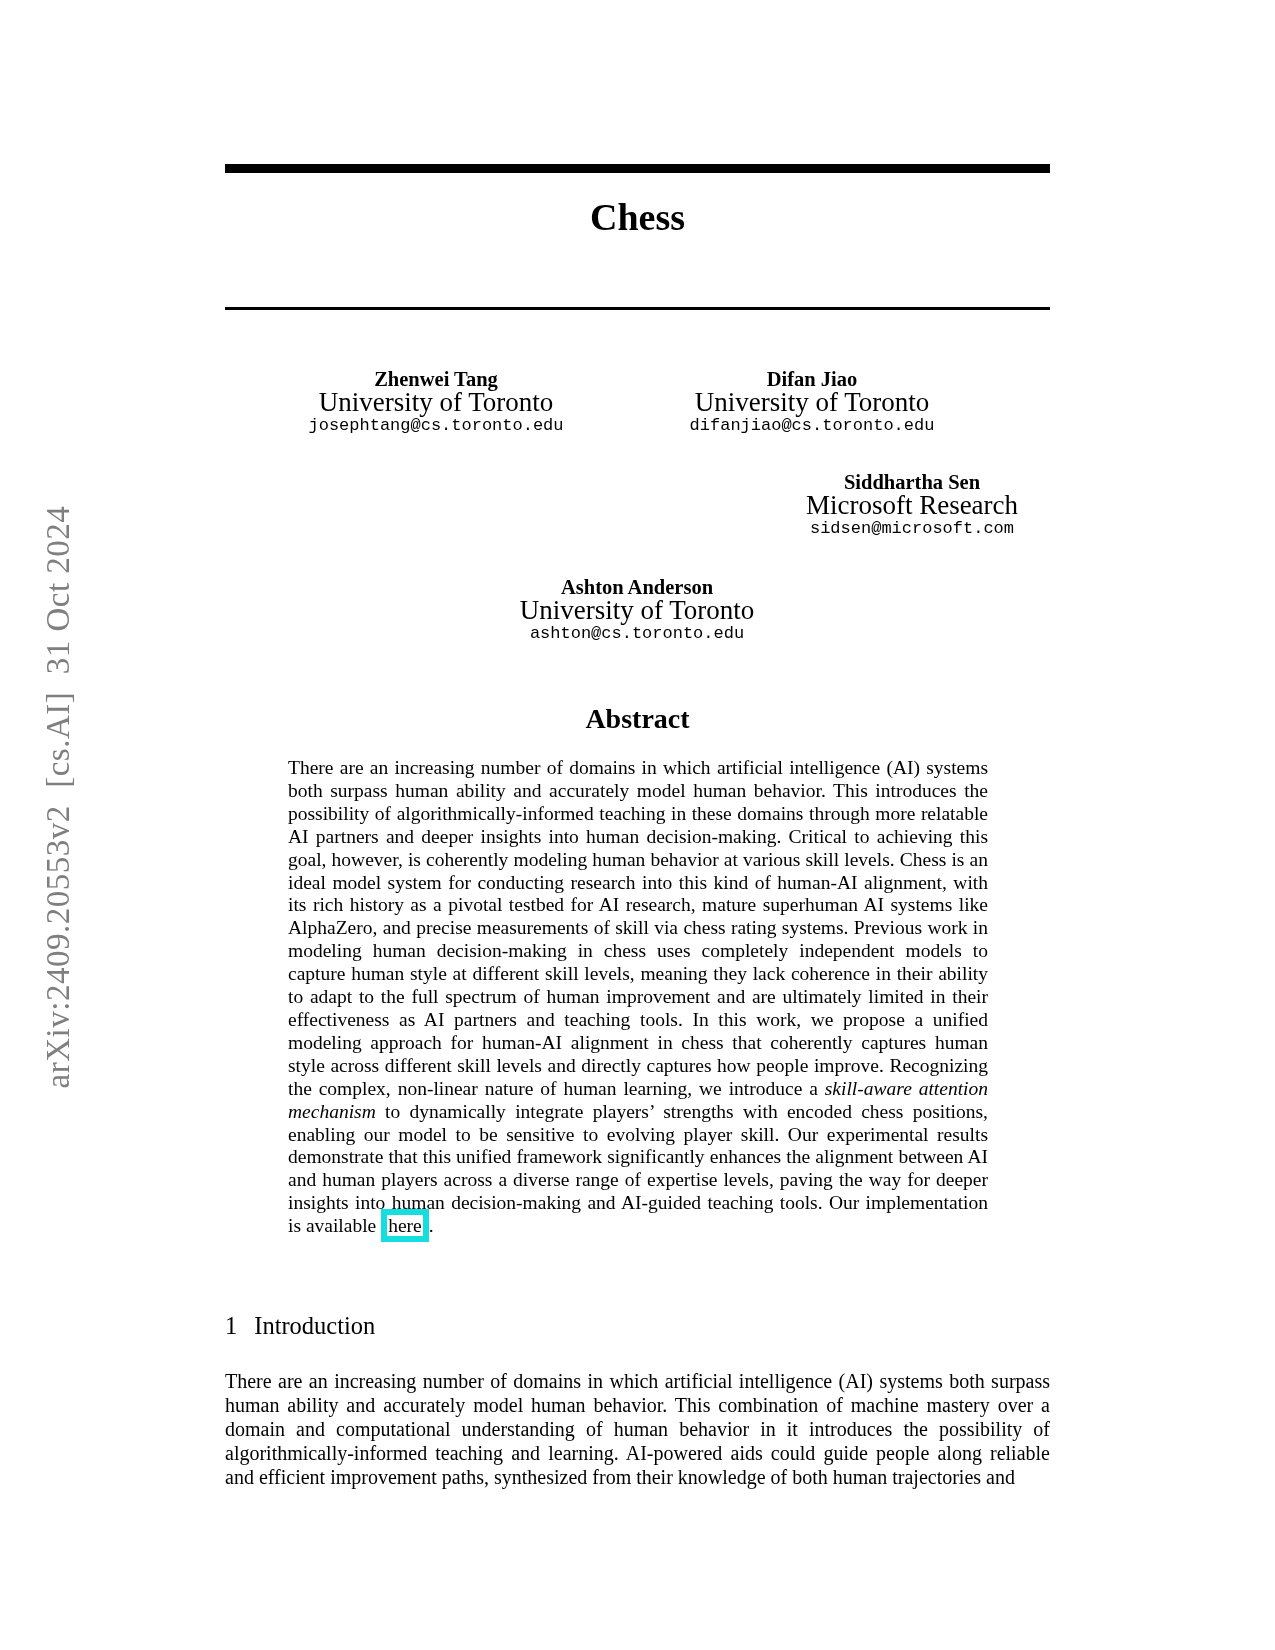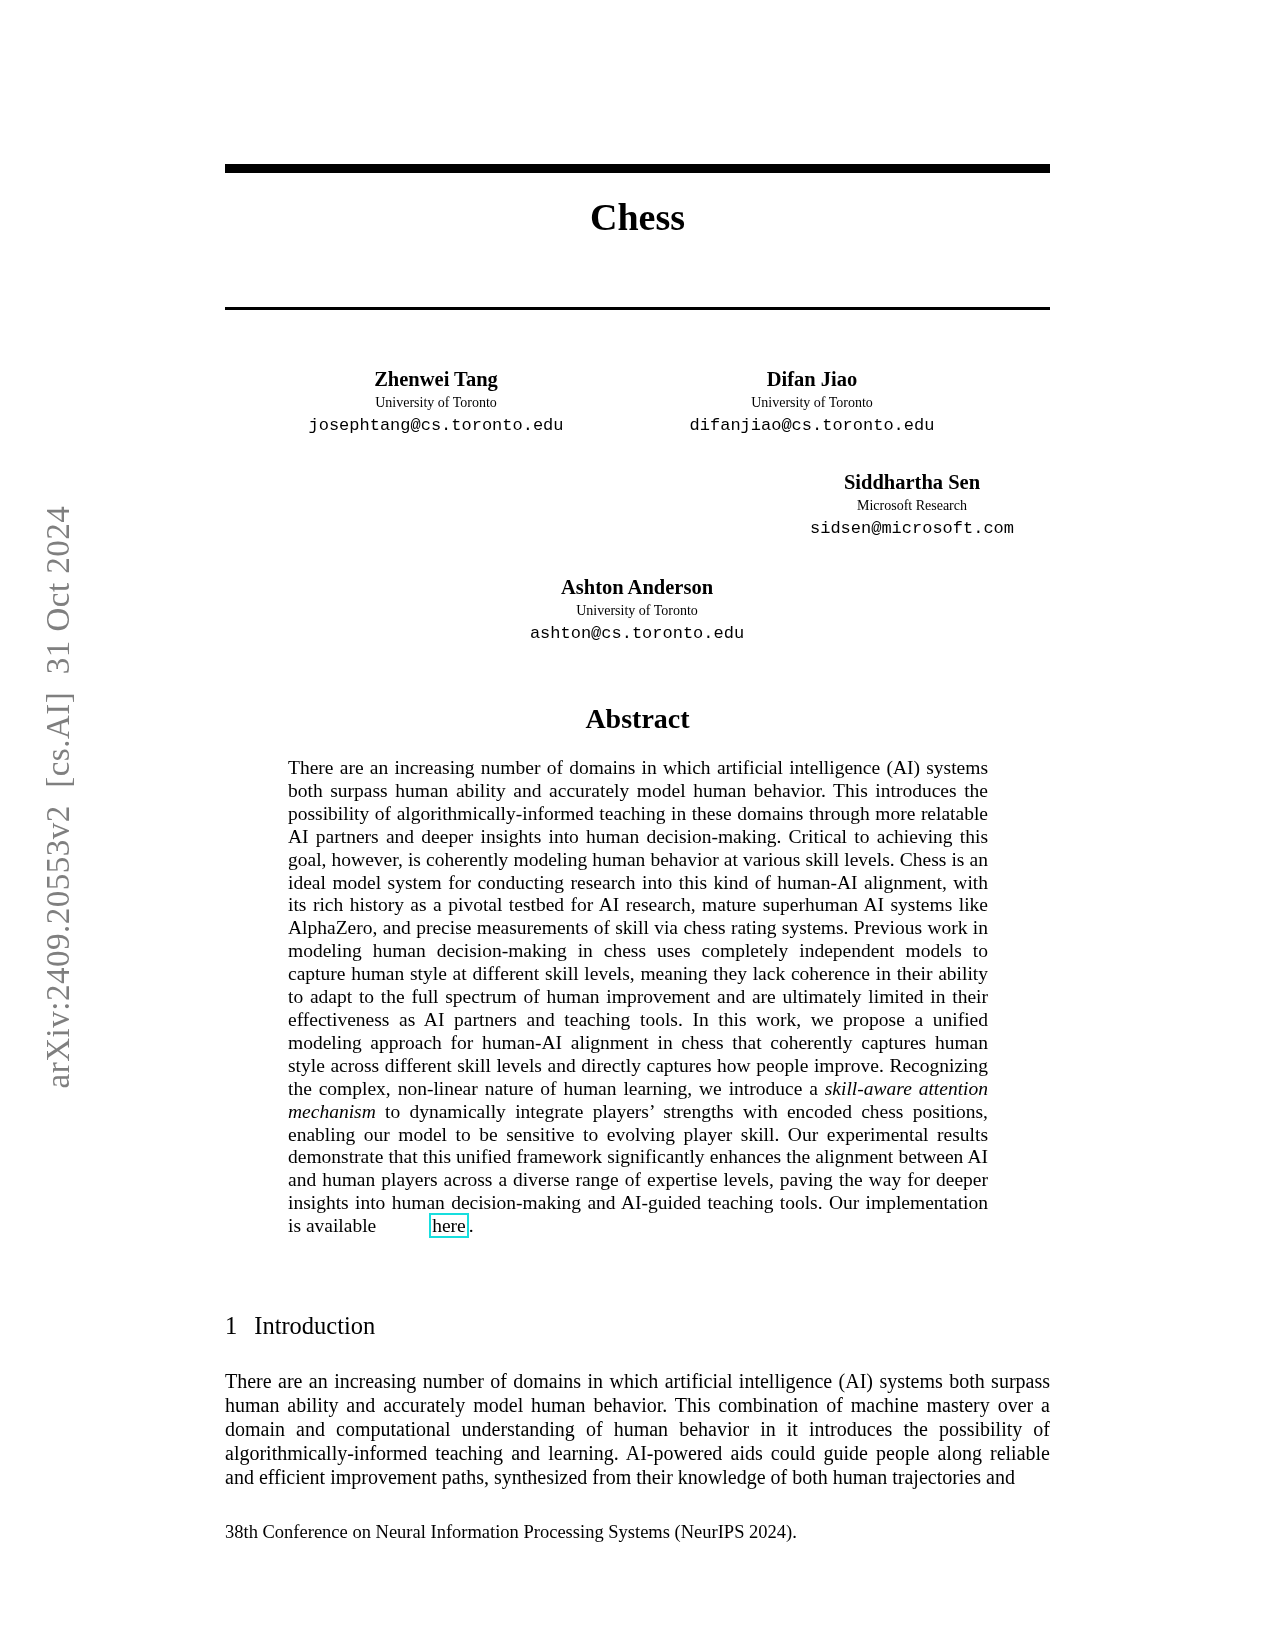--- a/index.html
+++ b/index.html
@@ -72,21 +72,21 @@
     transform: translateX(-50%);
     text-align: center;
     white-space: nowrap;
   }
   .author-name {
     font-weight: bold;
     font-size: 20.5px;
     line-height: 23px;
   }
   .author-affil {
-    font-size: 14px;
+    font-size: 27px;
     line-height: 23px;
   }
   .author-email {
     font-family: "Liberation Mono", monospace;
     font-size: 17px;
     line-height: 23px;
   }
   .abstract-heading {
     position: absolute;
     left: 225px;
@@ -102,26 +102,25 @@
     top: 757px;
     width: 700px;
     text-align: justify;
     font-size: 19.5px;
     line-height: 22.9px;
   }
   .abstract-body .seg-italic {
     font-style: italic;
   }
   .link-box {
-    border: 2px solid #0f766e;
+    border: 6px solid #0f766e;
     padding: 0 1px;
     color: #000;
     text-decoration: none;
     cursor: pointer;
-    margin-left: 48px;
   }
   .section-heading {
     position: absolute;
     left: 225px;
     top: 1312px;
     font-size: 24.5px;
     font-weight: normal;
   }
   .section-heading .sec-num {
     display: inline-block;
@@ -185,15 +184,14 @@
   <div class="abstract-heading">Abstract</div>
 
   <div class="abstract-body" id="abstract-body"><span>There are an increasing number of domains in which artificial intelligence (AI) systems both surpass human ability and accurately model human behavior. This introduces the possibility of algorithmically-informed teaching in these domains through more relatable AI partners and deeper insights into human decision-making. Critical to achieving this goal, however, is coherently modeling human behavior at various skill levels. Chess is an ideal model system for conducting research into this kind of human-AI alignment, with its rich history as a pivotal testbed for AI research, mature superhuman AI systems like AlphaZero, and precise measurements of skill via chess rating systems. Previous work in modeling human decision-making in chess uses completely independent models to capture human style at different skill levels, meaning they lack coherence in their ability to adapt to the full spectrum of human improvement and are ultimately limited in their effectiveness as AI partners and teaching tools. In this work, we propose a unified modeling approach for human-AI alignment in chess that coherently captures human style across different skill levels and directly captures how people improve. Recognizing the complex, non-linear nature of human learning, we introduce a </span><span class="seg-italic">skill-aware attention mechanism</span><span> to dynamically integrate players’ strengths with encoded chess positions, enabling our model to be sensitive to evolving player skill. Our experimental results demonstrate that this unified framework significantly enhances the alignment between AI and human players across a diverse range of expertise levels, paving the way for deeper insights into human decision-making and AI-guided teaching tools. Our implementation is available </span><span class="link-box" style="border-color: rgb(23, 222, 222);">here</span><span>.</span></div>
 
   <div class="section-heading">
     <span class="sec-num">1</span><span>Introduction</span>
   </div>
 
   <div class="intro-body">There are an increasing number of domains in which artificial intelligence (AI) systems both surpass human ability and accurately model human behavior. This combination of machine mastery over a domain and computational understanding of human behavior in it introduces the possibility of algorithmically-informed teaching and learning. AI-powered aids could guide people along reliable and efficient improvement paths, synthesized from their knowledge of both human trajectories and</div>
 
-  <div class="footer-note">38th Conference on Neural Information Processing Systems (NeurIPS 2024).</div>
 
 </div>
 
 </body></html>

